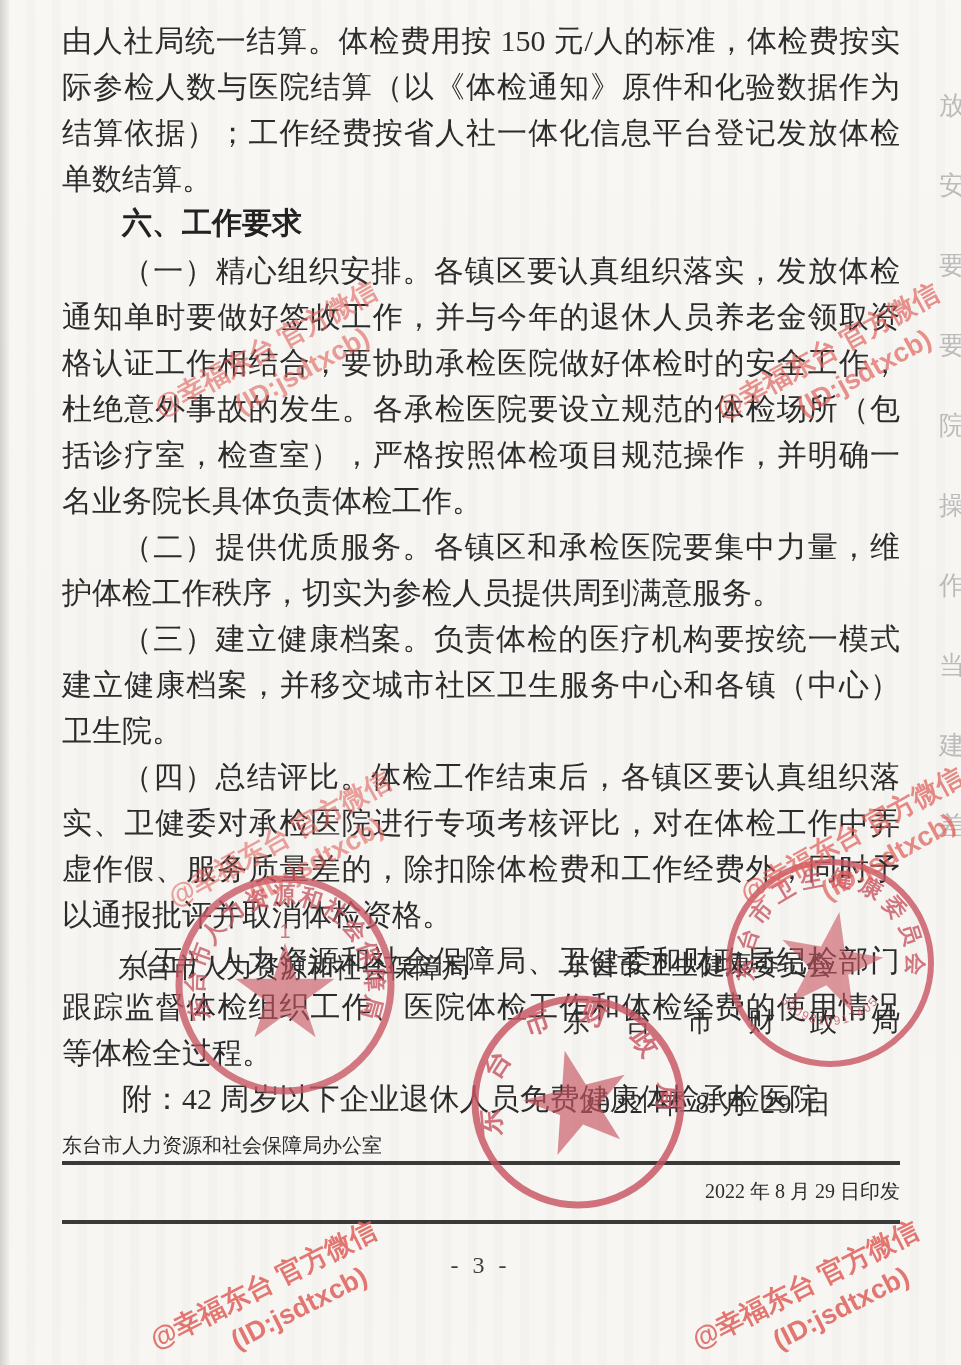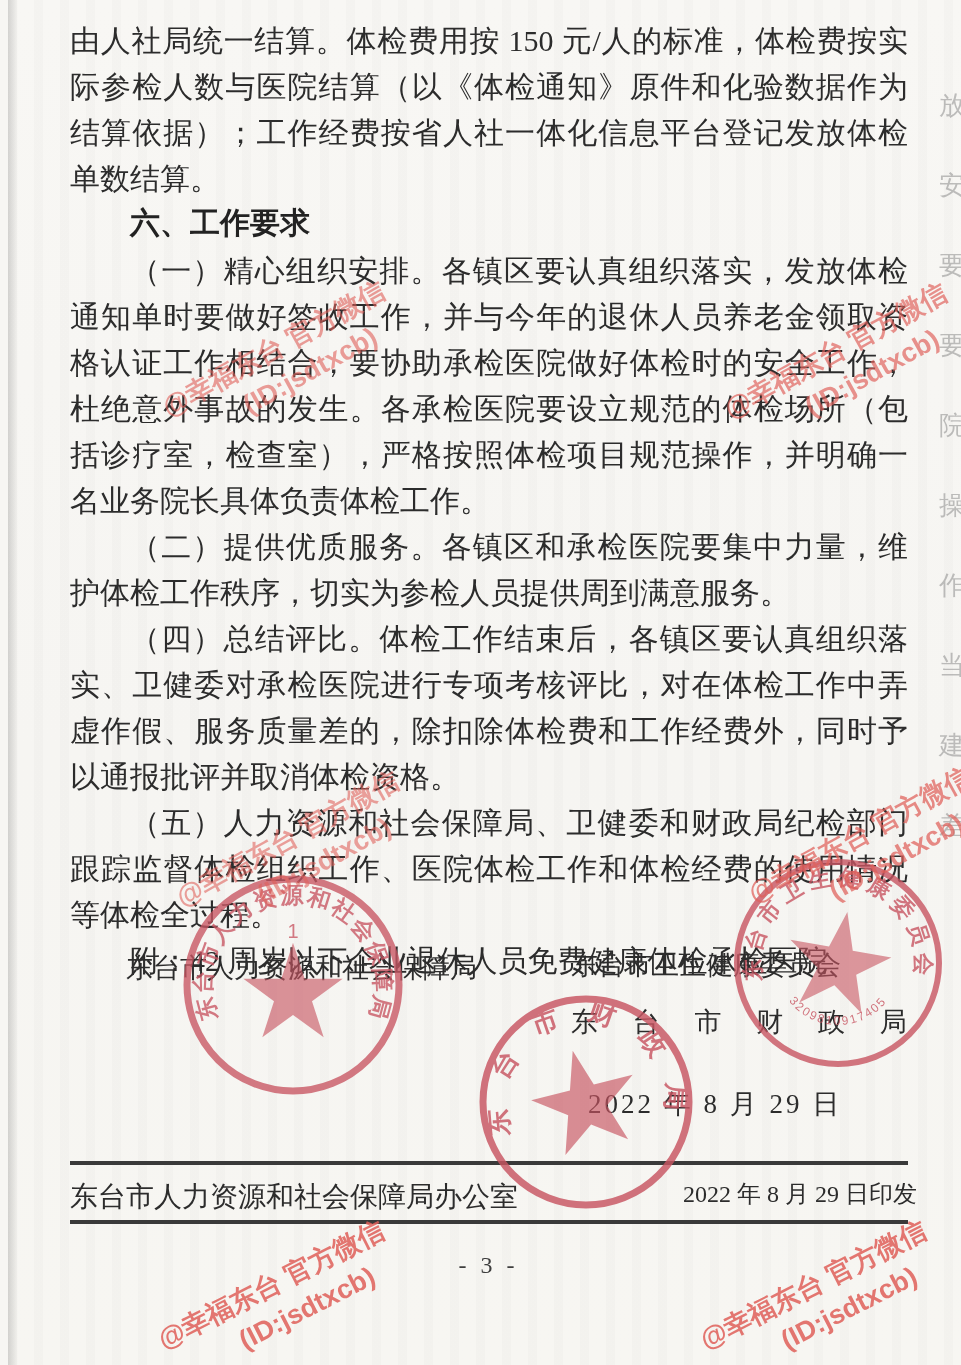--- a/index.html
+++ b/index.html
@@ -6,21 +6,20 @@
   body{
     width:961px;height:1365px;overflow:hidden;
     font-family:"Liberation Serif","DejaVu Serif",serif;
     background:#f7f6f3;position:relative;
   }
   .page{
     position:absolute;inset:0;
     background:
       repeating-linear-gradient(90deg, rgba(0,0,0,0.014) 0 9px, rgba(0,0,0,0) 9px 26px),
       linear-gradient(180deg,#f8f7f4 0%,#f6f5f2 55%,#f7f6f2 100%);
-    margin-left: 8px;
   }
   .scanner-edge{
     position:absolute;left:0;top:0;width:10px;height:100%;
     background:linear-gradient(90deg, rgba(60,60,60,0.18), rgba(0,0,0,0));
   }
   
   .doc-flow{
     position:absolute;left:62px;top:18px;width:838px;
     font-size:30px;line-height:46px;color:#2c2c2c;
     text-align:justify;
@@ -31,22 +30,22 @@
   
   .sig{position:absolute;font-size:27px;color:#2c2c2c;white-space:nowrap;}
   .sig-left{left:118px;top:950px;}
   .sig-right{left:563px;top:947px;}
   .sig-finance{left:563px;top:1004px;letter-spacing:14px;}
   .sig-date{left:580px;top:1086px;letter-spacing:3px;}
   
   .rule{position:absolute;left:62px;width:838px;height:4px;background:#3a3a3a;}
   .rule-top{top:1161px;}
   .rule-bottom{top:1220px;}
-  .footer-issuer{position:absolute;left:62px;top:1178px;font-size:28px;color:#2c2c2c;white-space:nowrap;}
-  .footer-print{position:absolute;right:44px;top:1178px;font-size:24px;color:#2c2c2c;white-space:nowrap;}
+  .footer-issuer{position:absolute;left:62px;top:1132px;font-size:20px;color:#2c2c2c;white-space:nowrap;}
+  .footer-print{position:absolute;right:61px;top:1178px;font-size:20px;color:#2c2c2c;white-space:nowrap;}
   .page-number{position:absolute;left:0;top:1252px;width:961px;text-align:center;font-size:24px;color:#3e3e3e;letter-spacing:4px;}
   
   .wm{
     position:absolute;transform:rotate(-29deg);transform-origin:0 0;
     font-family:"Liberation Sans","DejaVu Sans",sans-serif;
     font-size:27px;font-weight:bold;color:#e0605a;white-space:nowrap;line-height:1;
   }
   .wm .l2{display:block;margin-left:72px;margin-top:10px;}
   .wm1{left:150px;top:398px;opacity:.60;}
   .wm2{left:712px;top:400px;opacity:.68;}
@@ -67,20 +66,21 @@
 
 <div class="page">
 
   <div class="scanner-edge"></div>
 
   <div class="doc-flow">
     <p class="noindent">由人社局统一结算。体检费用按 150 元/人的标准，体检费按实际参检人数与医院结算（以《体检通知》原件和化验数据作为结算依据）；工作经费按省人社一体化信息平台登记发放体检单数结算。</p>
     <p class="heading">六、工作要求</p>
     <p>（一）精心组织安排。各镇区要认真组织落实，发放体检通知单时要做好签收工作，并与今年的退休人员养老金领取资格认证工作相结合，要协助承检医院做好体检时的安全工作，杜绝意外事故的发生。各承检医院要设立规范的体检场所（包括诊疗室，检查室），严格按照体检项目规范操作，并明确一名业务院长具体负责体检工作。</p>
     <p>（二）提供优质服务。各镇区和承检医院要集中力量，维护体检工作秩序，切实为参检人员提供周到满意服务。</p>
+    <p>（三）建立健康档案。负责体检的医疗机构要按统一模式建立健康档案，并移交城市社区卫生服务中心和各镇（中心）卫生院。</p>
     <p>（四）总结评比。体检工作结束后，各镇区要认真组织落实、卫健委对承检医院进行专项考核评比，对在体检工作中弄虚作假、服务质量差的，除扣除体检费和工作经费外，同时予以通报批评并取消体检资格。</p>
     <p>（五）人力资源和社会保障局、卫健委和财政局纪检部门跟踪监督体检组织工作、医院体检工作和体检经费的使用情况等体检全过程。</p>
     <p>附：42 周岁以下企业退休人员免费健康体检承检医院</p>
   </div>
 
   <div class="sig sig-left">东台市人力资源和社会保障局</div>
   <div class="sig sig-right">东台市卫生健康委员会</div>
   <div class="sig sig-finance">东 台 市 财 政 局</div>
   <div class="sig sig-date">2022 年 8 月 29 日</div>
 

